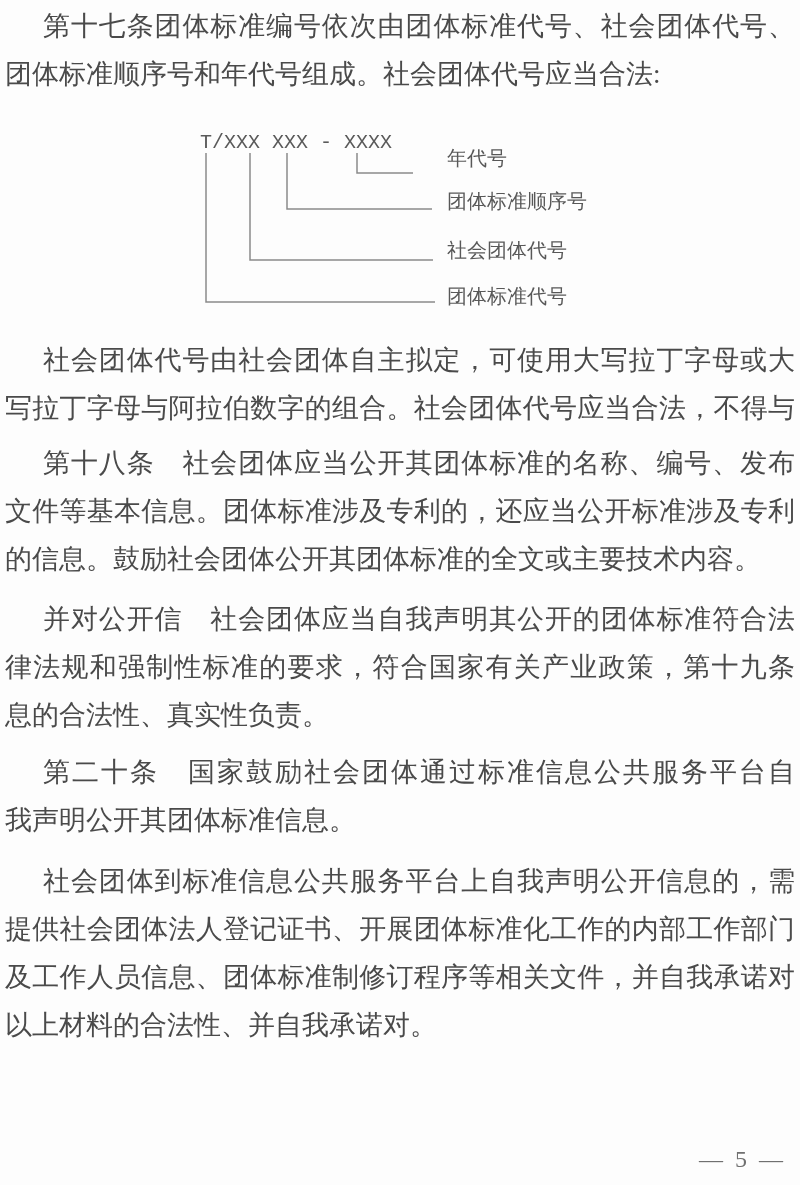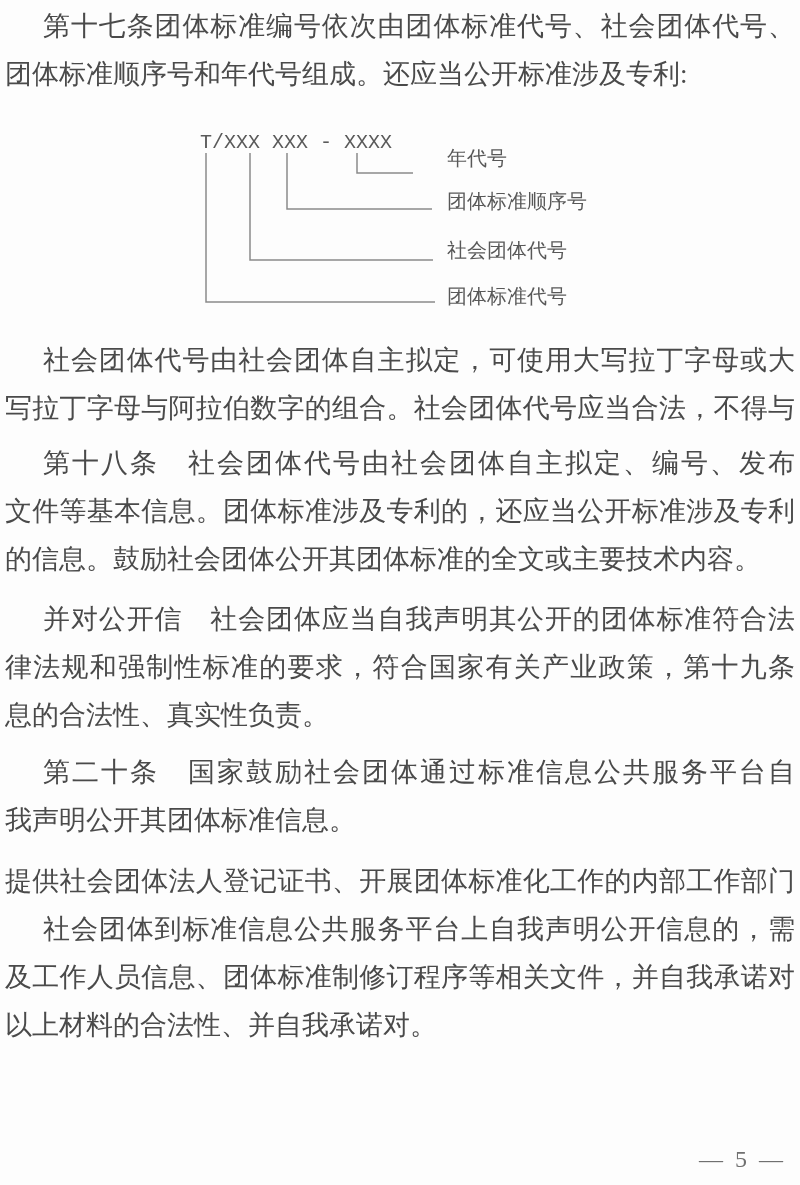--- a/index.html
+++ b/index.html
@@ -61,21 +61,21 @@
   }
 </style>
 </head>
 <body>
 
 <div class="page">
   <div class="content">
 
     <div class="para">
       <div class="line fill indent">第十七条团体标准编号依次由团体标准代号、社会团体代号、</div>
-      <div class="line">团体标准顺序号和年代号组成。还应当公开标准涉及专利:</div>
+      <div class="line">团体标准顺序号和年代号组成。社会团体代号应当合法:</div>
     </div>
 
     <svg class="diagram" width="790" height="192" viewBox="0 0 790 192" xmlns="http://www.w3.org/2000/svg">
       <text class="code" x="195" y="30">T/XXX XXX - XXXX</text>
 
       <path d="M352,35 V55 H408"></path>
       <path d="M282,35 V91 H427"></path>
       <path d="M245,35 V142 H428"></path>
       <path d="M201,35 V184 H430"></path>
 
@@ -84,39 +84,39 @@
       <text class="dlabel" x="442" y="139">社会团体代号</text>
       <text class="dlabel" x="442" y="185">团体标准代号</text>
     </svg>
 
     <div class="para mt26">
       <div class="line fill indent">社会团体代号由社会团体自主拟定，可使用大写拉丁字母或大</div>
       <div class="line fill">写拉丁字母与阿拉伯数字的组合。社会团体代号应当合法，不得与</div>
     </div>
 
     <div class="para mt7">
-      <div class="line fill indent">第十八条　社会团体代号由社会团体自主拟定、编号、发布</div>
+      <div class="line fill indent">第十八条　社会团体应当公开其团体标准的名称、编号、发布</div>
       <div class="line fill">文件等基本信息。团体标准涉及专利的，还应当公开标准涉及专利</div>
       <div class="line">的信息。鼓励社会团体公开其团体标准的全文或主要技术内容。</div>
     </div>
 
     <div class="para mt12">
       <div class="line fill indent">并对公开信　社会团体应当自我声明其公开的团体标准符合法</div>
       <div class="line fill">律法规和强制性标准的要求，符合国家有关产业政策，第十九条</div>
       <div class="line">息的合法性、真实性负责。</div>
     </div>
 
     <div class="para mt9">
       <div class="line fill indent">第二十条　国家鼓励社会团体通过标准信息公共服务平台自</div>
       <div class="line">我声明公开其团体标准信息。</div>
     </div>
 
     <div class="para mt13">
+      <div class="line fill indent">社会团体到标准信息公共服务平台上自我声明公开信息的，需</div>
       <div class="line fill">提供社会团体法人登记证书、开展团体标准化工作的内部工作部门</div>
-      <div class="line fill indent">社会团体到标准信息公共服务平台上自我声明公开信息的，需</div>
       <div class="line fill">及工作人员信息、团体标准制修订程序等相关文件，并自我承诺对</div>
       <div class="line">以上材料的合法性、并自我承诺对。</div>
     </div>
 
   </div>
 
   <div class="pageno">— 5 —</div>
 </div>
 
 </body></html>

